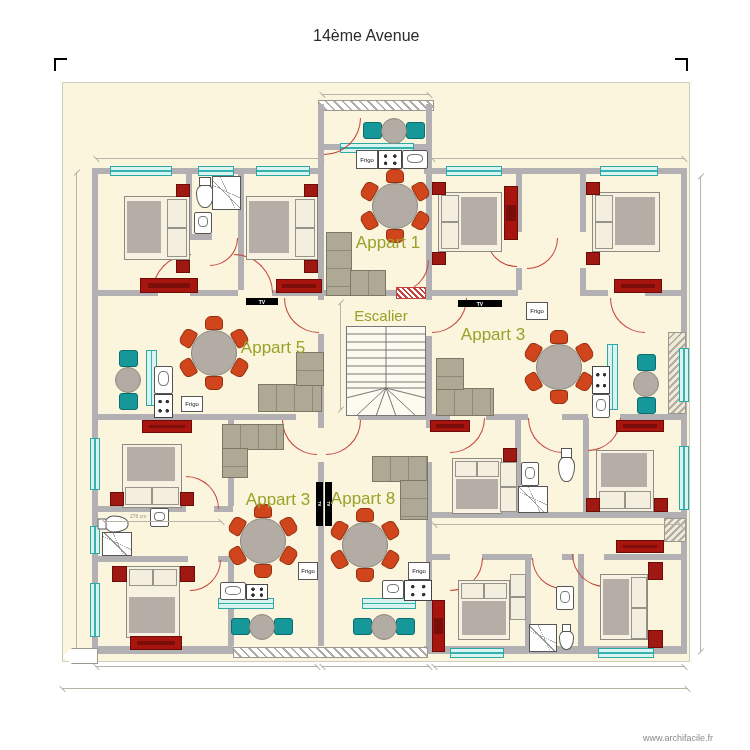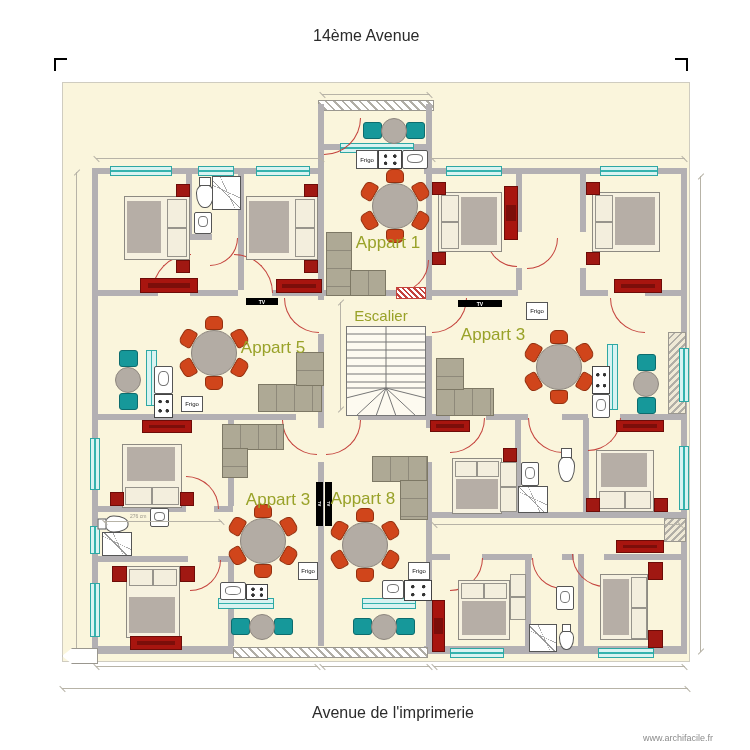--- a/index.html
+++ b/index.html
@@ -421,15 +421,14 @@
     <div class="dimh" style="left:434px;top:524px;width:247px;"></div>
     <div class="dimh" style="left:104px;top:521px;width:118px;"></div>
     <div class="dimv" style="left:76px;top:172px;height:480px;"></div>
     <div class="dimv" style="left:700px;top:176px;height:476px;"></div>
     <div class="dimv" style="left:340px;top:302px;height:108px;"></div>
     <div class="dimtxt" style="left:130px;top:513px;">276 cm</div>
   </div>
 
   <div class="entry" style="left:62px;top:648px;width:34px;height:14px;"></div>
 
-  <div class="street" style="left:312px;top:704px;">Avenue de l'imprimerie</div>
   <div class="wmark" style="left:643px;top:733px;">www.archifacile.fr</div>
 </div>
 
 </body></html>

